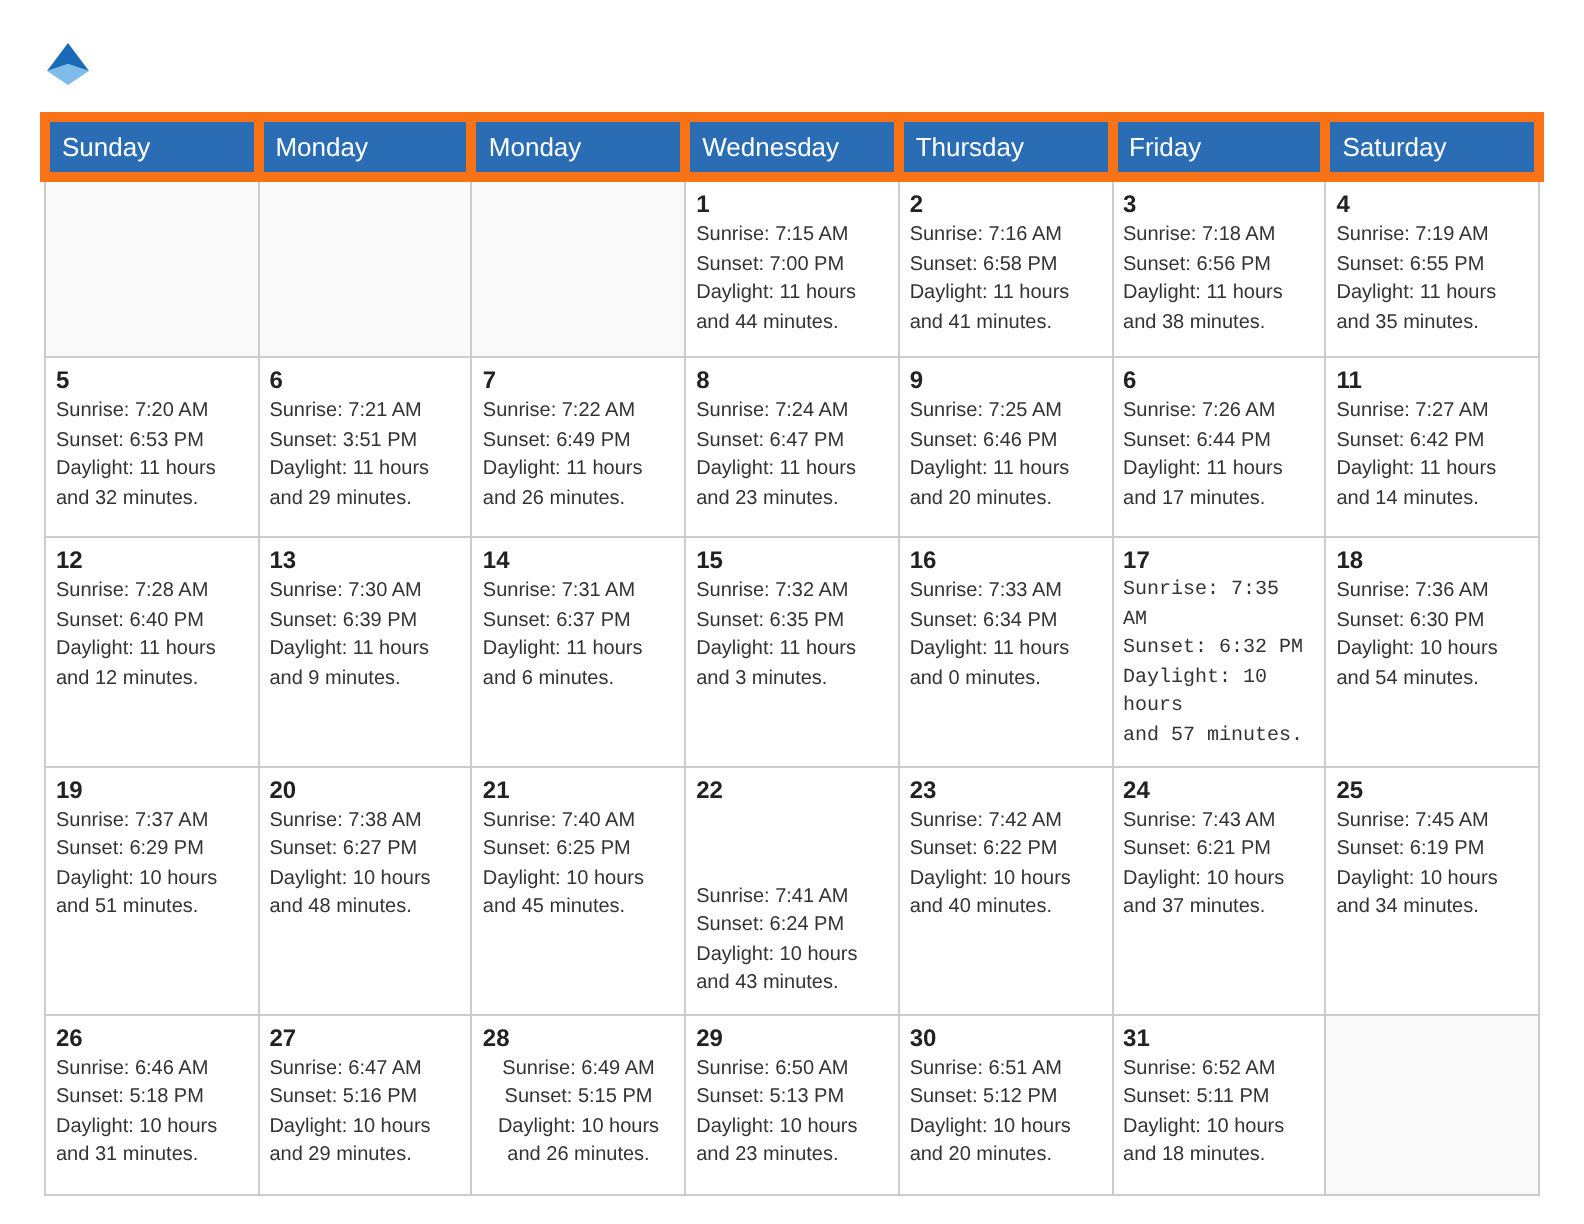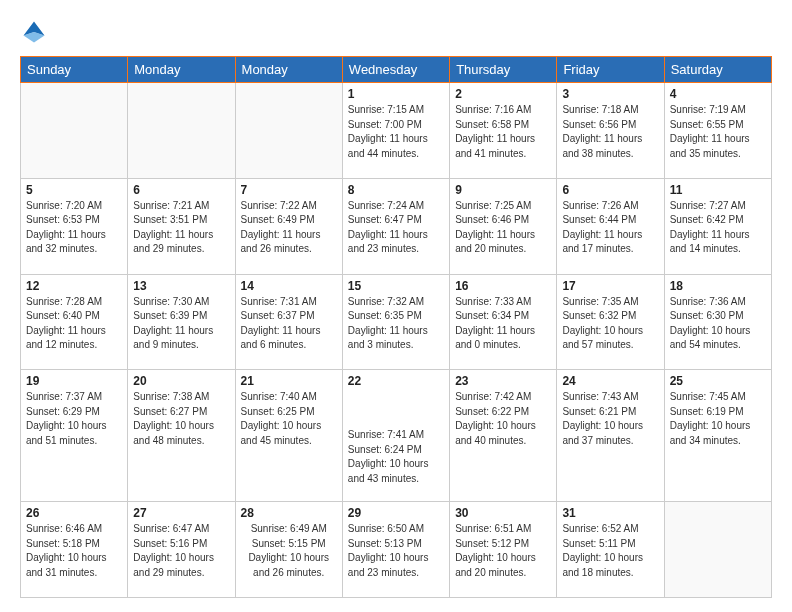--- a/index.html
+++ b/index.html
@@ -59,21 +59,21 @@
       width: 100%;
       table-layout: fixed;
     }
     .calendar th {
       background-color: #2a6db5;
       color: #fff;
       text-align: left;
       padding: 5px 6px;
       font-size: 13px;
       font-weight: normal;
-      border: 1px solid #f97316;
+      border: 5px solid #f97316;
     }
     .calendar td {
       border: 1px solid #ccc;
       vertical-align: top;
       padding: 4px 5px;
       font-size: 10.5px;
       color: #222;
       height: 88px;
     }
     .calendar td.empty {
@@ -241,21 +241,21 @@
           </td>
           <td>
             <span class="day-number">16</span>
             <div class="day-info" style="white-space: pre-line;">Sunrise: 7:33 AM
 Sunset: 6:34 PM
 Daylight: 11 hours
 and 0 minutes.</div>
           </td>
           <td>
             <span class="day-number">17</span>
-            <div class="day-info" style="white-space: pre-line;">Sunrise: 7:35 AM
+            <div class="day-info" style="white-space: pre-line; font-family: Liberation Mono, monospace;">Sunrise: 7:35 AM
 Sunset: 6:32 PM
 Daylight: 10 hours
 and 57 minutes.</div>
           </td>
           <td>
             <span class="day-number">18</span>
             <div class="day-info" style="white-space: pre-line;">Sunrise: 7:36 AM
 Sunset: 6:30 PM
 Daylight: 10 hours
 and 54 minutes.</div>

